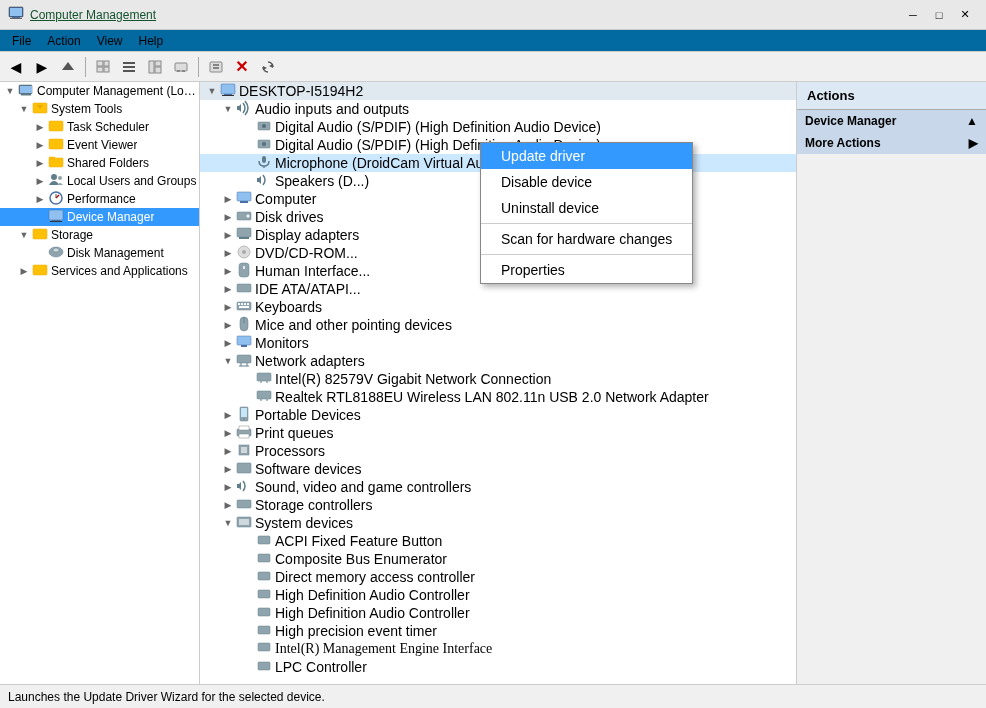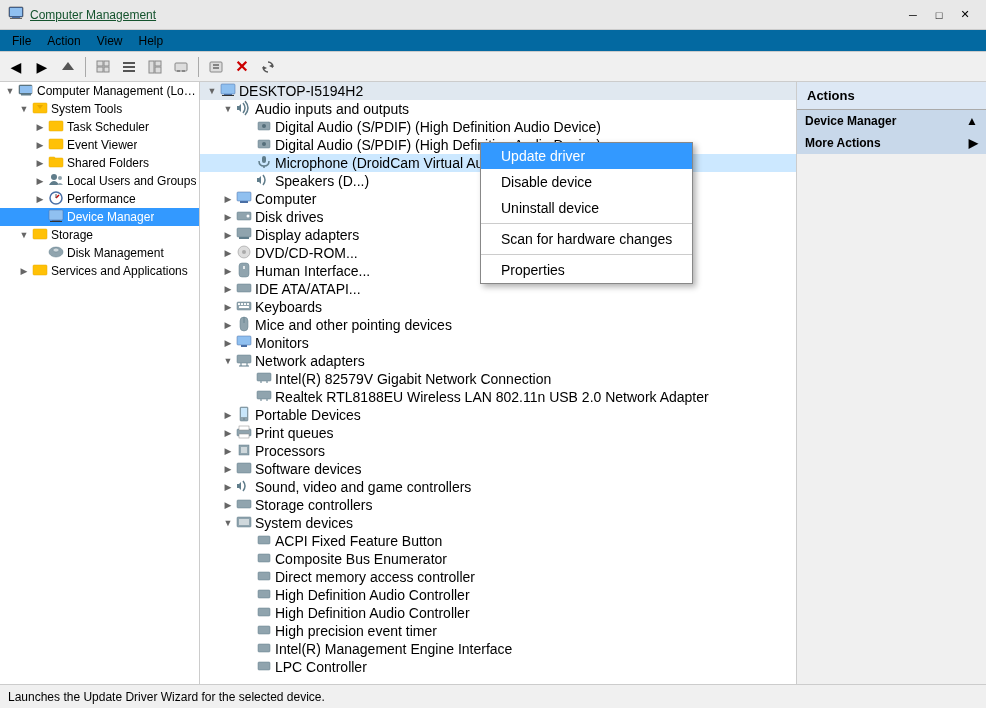--- a/index.html
+++ b/index.html
@@ -724,21 +724,21 @@
       <div class="dev-tree-item" style="padding-left:40px;">
         <span class="dev-expand"></span>
         <span style="margin-right:3px;">
           <svg width="16" height="16" viewBox="0 0 16 16">
             <rect x="2" y="4" width="12" height="8" rx="1" fill="#90a4ae" stroke="#607d8b" stroke-width="0.5"></rect>
           </svg>
         </span>
         <span class="dev-label">High precision event timer</span>
       </div>
 
-      <div class="dev-tree-item" style="padding-left:40px;">
+      <div class="dev-tree-item" style="padding-left:40px;font-family:Liberation Serif, serif;">
         <span class="dev-expand"></span>
         <span style="margin-right:3px;">
           <svg width="16" height="16" viewBox="0 0 16 16">
             <rect x="2" y="4" width="12" height="8" rx="1" fill="#90a4ae" stroke="#607d8b" stroke-width="0.5"></rect>
           </svg>
         </span>
         <span class="dev-label">Intel(R) Management Engine Interface</span>
       </div>
 
       <div class="dev-tree-item" style="padding-left:40px;">

